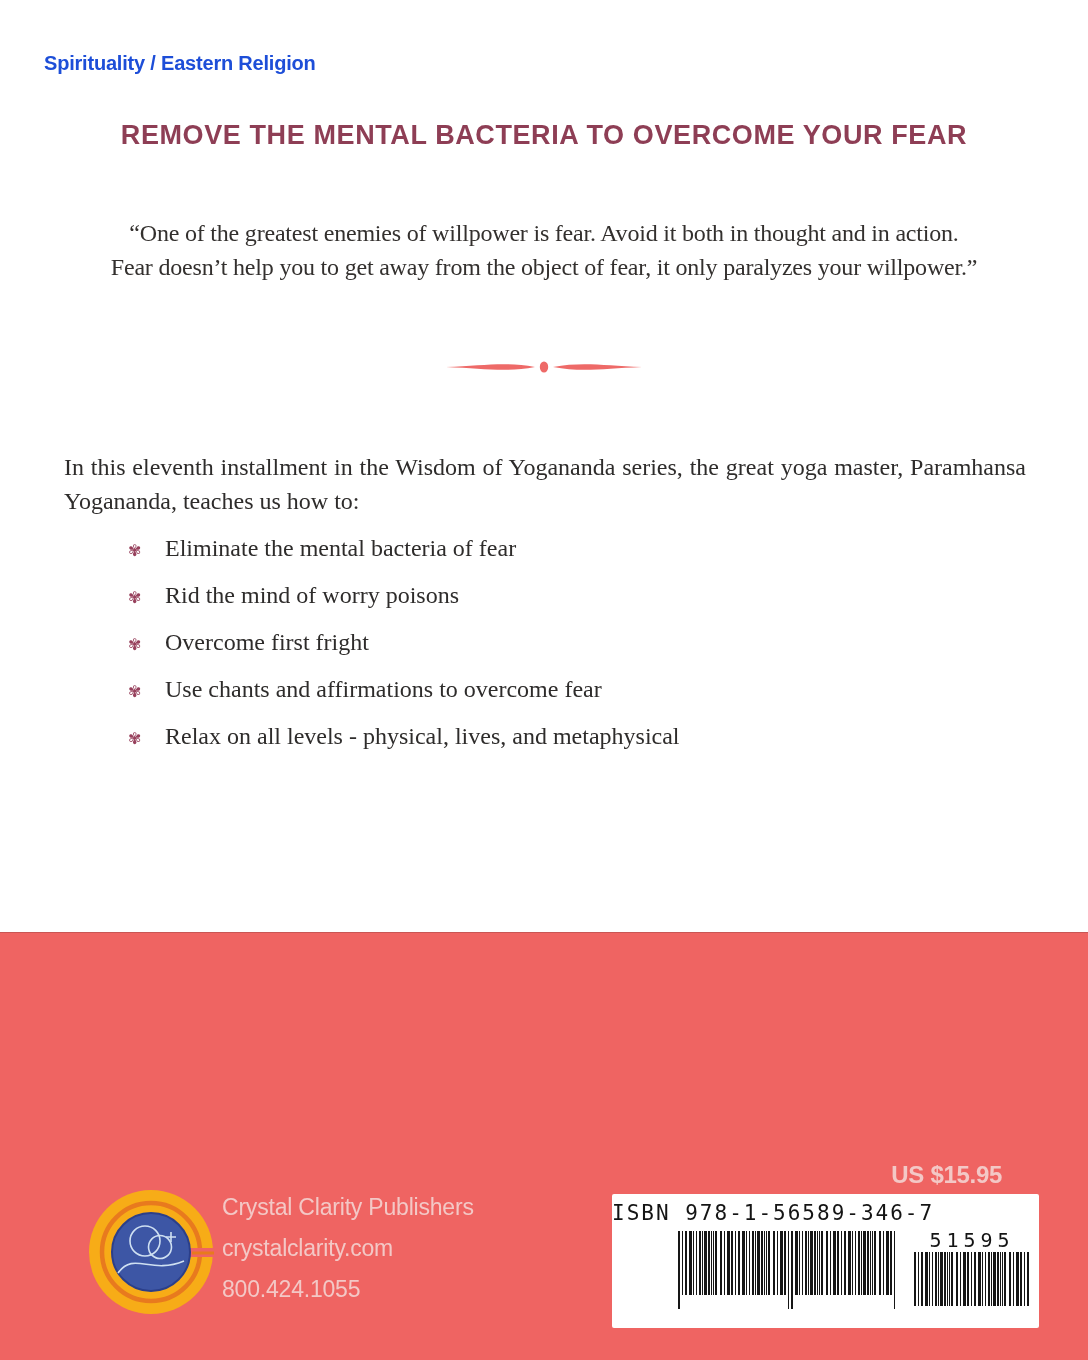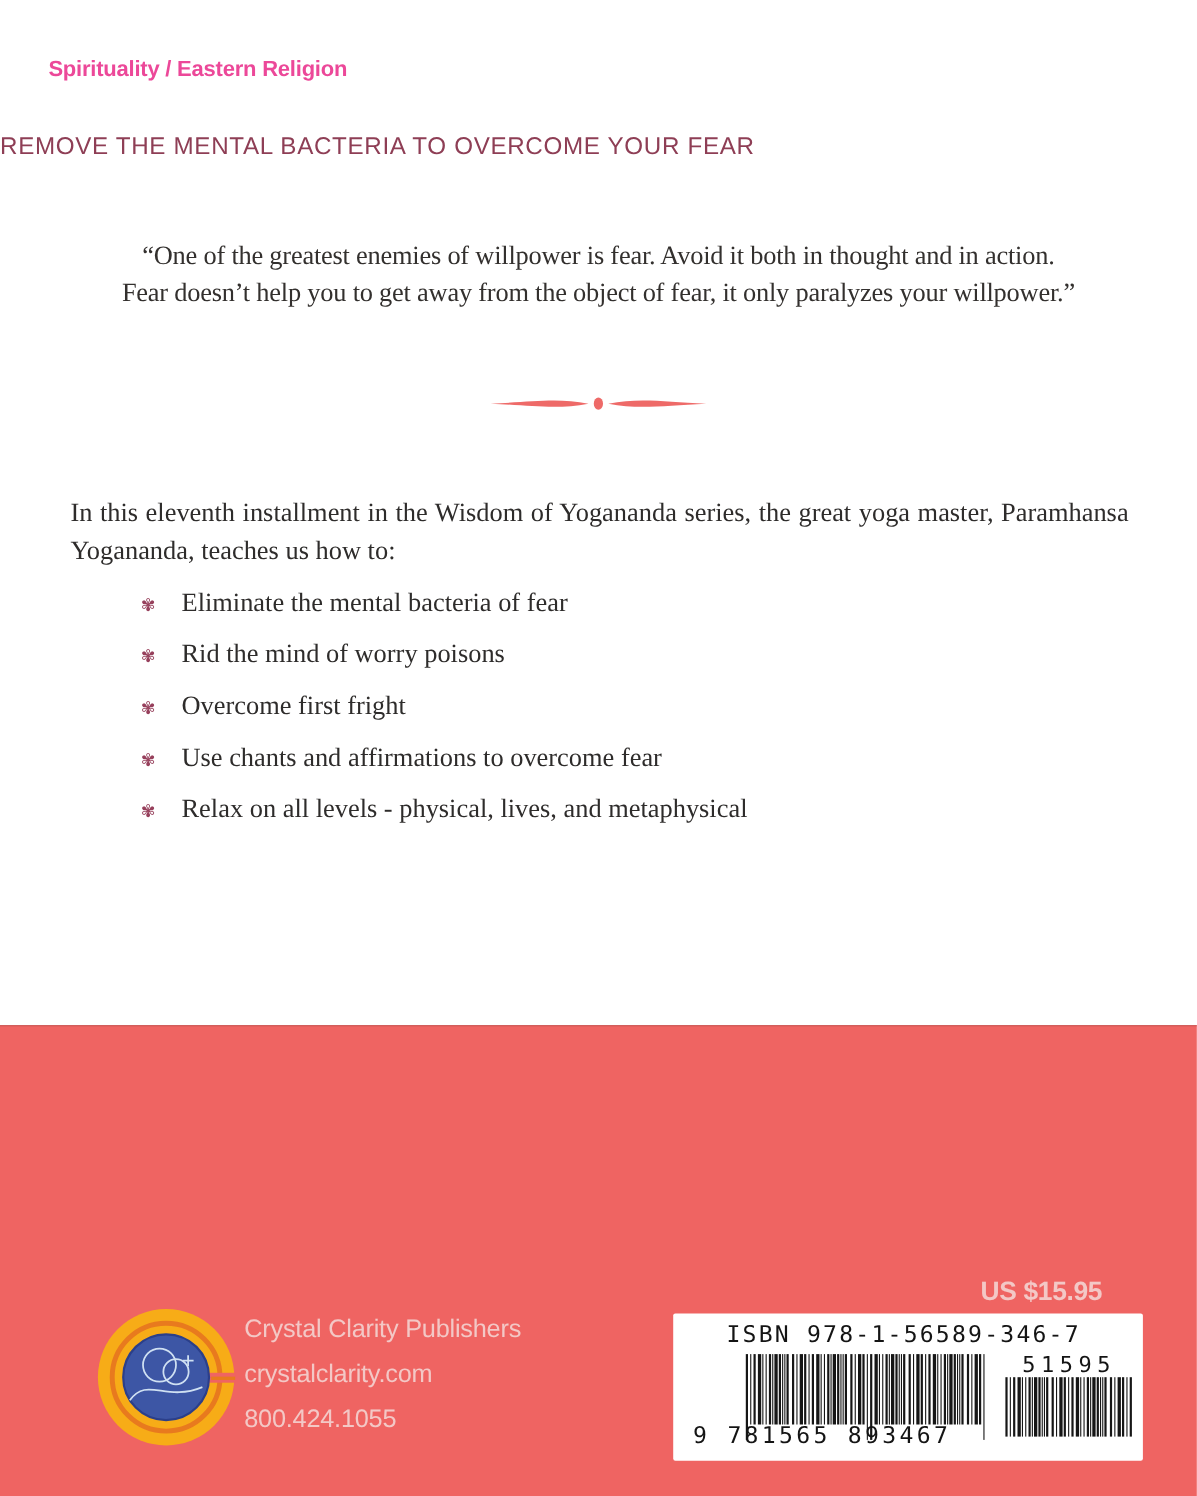--- a/index.html
+++ b/index.html
@@ -4,27 +4,27 @@
 <style>
   * { margin:0; padding:0; box-sizing:border-box; }
   html,body { width:1088px; height:1360px; background:#ffffff; }
   body { font-family:"Liberation Serif", serif; color:#2e2c2b; position:relative; overflow:hidden; }
 
   .cover { position:absolute; inset:0; background:#ffffff; }
 
   .category {
     position:absolute; left:44px; top:52px;
     font-family:"Liberation Sans", sans-serif; font-weight:700;
-    font-size:20px; letter-spacing:-0.2px; color:#ec4899;
+    font-size:20px; letter-spacing:-0.2px; color:#1d4ed8;
   }
 
   .headline {
-    position:absolute; left:0; right:0; top:120px; 
-    font-family:"Liberation Sans", sans-serif; font-weight:400;
-    font-size:22px; letter-spacing:0.6px; color:#8e3e55;
+    position:absolute; left:0; right:0; top:120px; text-align:center;
+    font-family:"Liberation Sans", sans-serif; font-weight:700;
+    font-size:27px; letter-spacing:0.6px; color:#8e3e55;
   }
 
   .quote {
     position:absolute; left:40px; right:40px; top:216px; text-align:center;
     font-size:24px; line-height:34px; color:#33302e; letter-spacing:-0.2px;
   }
   .quote .qline { display:block; }
 
   .divider-wrap { position:absolute; left:0; right:0; top:358px; text-align:center; }
 
@@ -59,21 +59,21 @@
     position:absolute; left:222px; top:254px;
     font-family:"Liberation Sans", sans-serif; font-weight:400; color:#f3c8c6;
   }
   .publisher-block .pline { display:block; line-height:41px; font-size:23px; letter-spacing:-0.2px; }
 
   .barcode-box {
     position:absolute; left:612px; top:261px; width:427px; height:134px;
     background:#ffffff; border-radius:2px;
   }
   .isbn-line {
-    position:absolute; left:0; right:8px; top:7px; text-align:center;
+    position:absolute; left:0; right:8px; top:7px; text-align:left;
     font-family:"DejaVu Sans Mono", monospace; font-size:21px; letter-spacing:2px; color:#141414;
   }
   .barcode-main { position:absolute; left:66px; top:37px; width:220px; height:64px; }
   .barcode-main-digits {
     position:absolute; left:18px; top:99px; width:290px;
     font-family:"DejaVu Sans Mono", monospace; font-size:21px; letter-spacing:3px; color:#141414;
     background:transparent;
   }
   .addon-digits {
     position:absolute; left:300px; top:34px; width:120px; text-align:center;
@@ -220,21 +220,20 @@
           <div class="bar" style="left: 189px; width: 2px; height: 64px;"></div>
           <div class="bar" style="left: 192px; width: 1px; height: 64px;"></div>
           <div class="bar" style="left: 194px; width: 1px; height: 64px;"></div>
           <div class="bar" style="left: 196px; width: 2px; height: 64px;"></div>
           <div class="bar" style="left: 201px; width: 2px; height: 64px;"></div>
           <div class="bar" style="left: 205px; width: 1px; height: 64px;"></div>
           <div class="bar" style="left: 208px; width: 3px; height: 64px;"></div>
           <div class="bar" style="left: 212px; width: 2px; height: 64px;"></div>
           <div class="bar" style="left: 216px; width: 1px; height: 78px;"></div>
         </div>
-      <div class="barcode-main-digits">9 781565 893467</div>
       <div class="addon-digits">51595</div>
       <div class="barcode-addon" id="barcode-addon">
           <div class="bar" style="left: 0px; width: 2px; height: 54px;"></div>
           <div class="bar" style="left: 4px; width: 1px; height: 54px;"></div>
           <div class="bar" style="left: 7px; width: 2px; height: 54px;"></div>
           <div class="bar" style="left: 11px; width: 3px; height: 54px;"></div>
           <div class="bar" style="left: 15px; width: 1px; height: 54px;"></div>
           <div class="bar" style="left: 18px; width: 1px; height: 54px;"></div>
           <div class="bar" style="left: 21px; width: 2px; height: 54px;"></div>
           <div class="bar" style="left: 24px; width: 1px; height: 54px;"></div>

